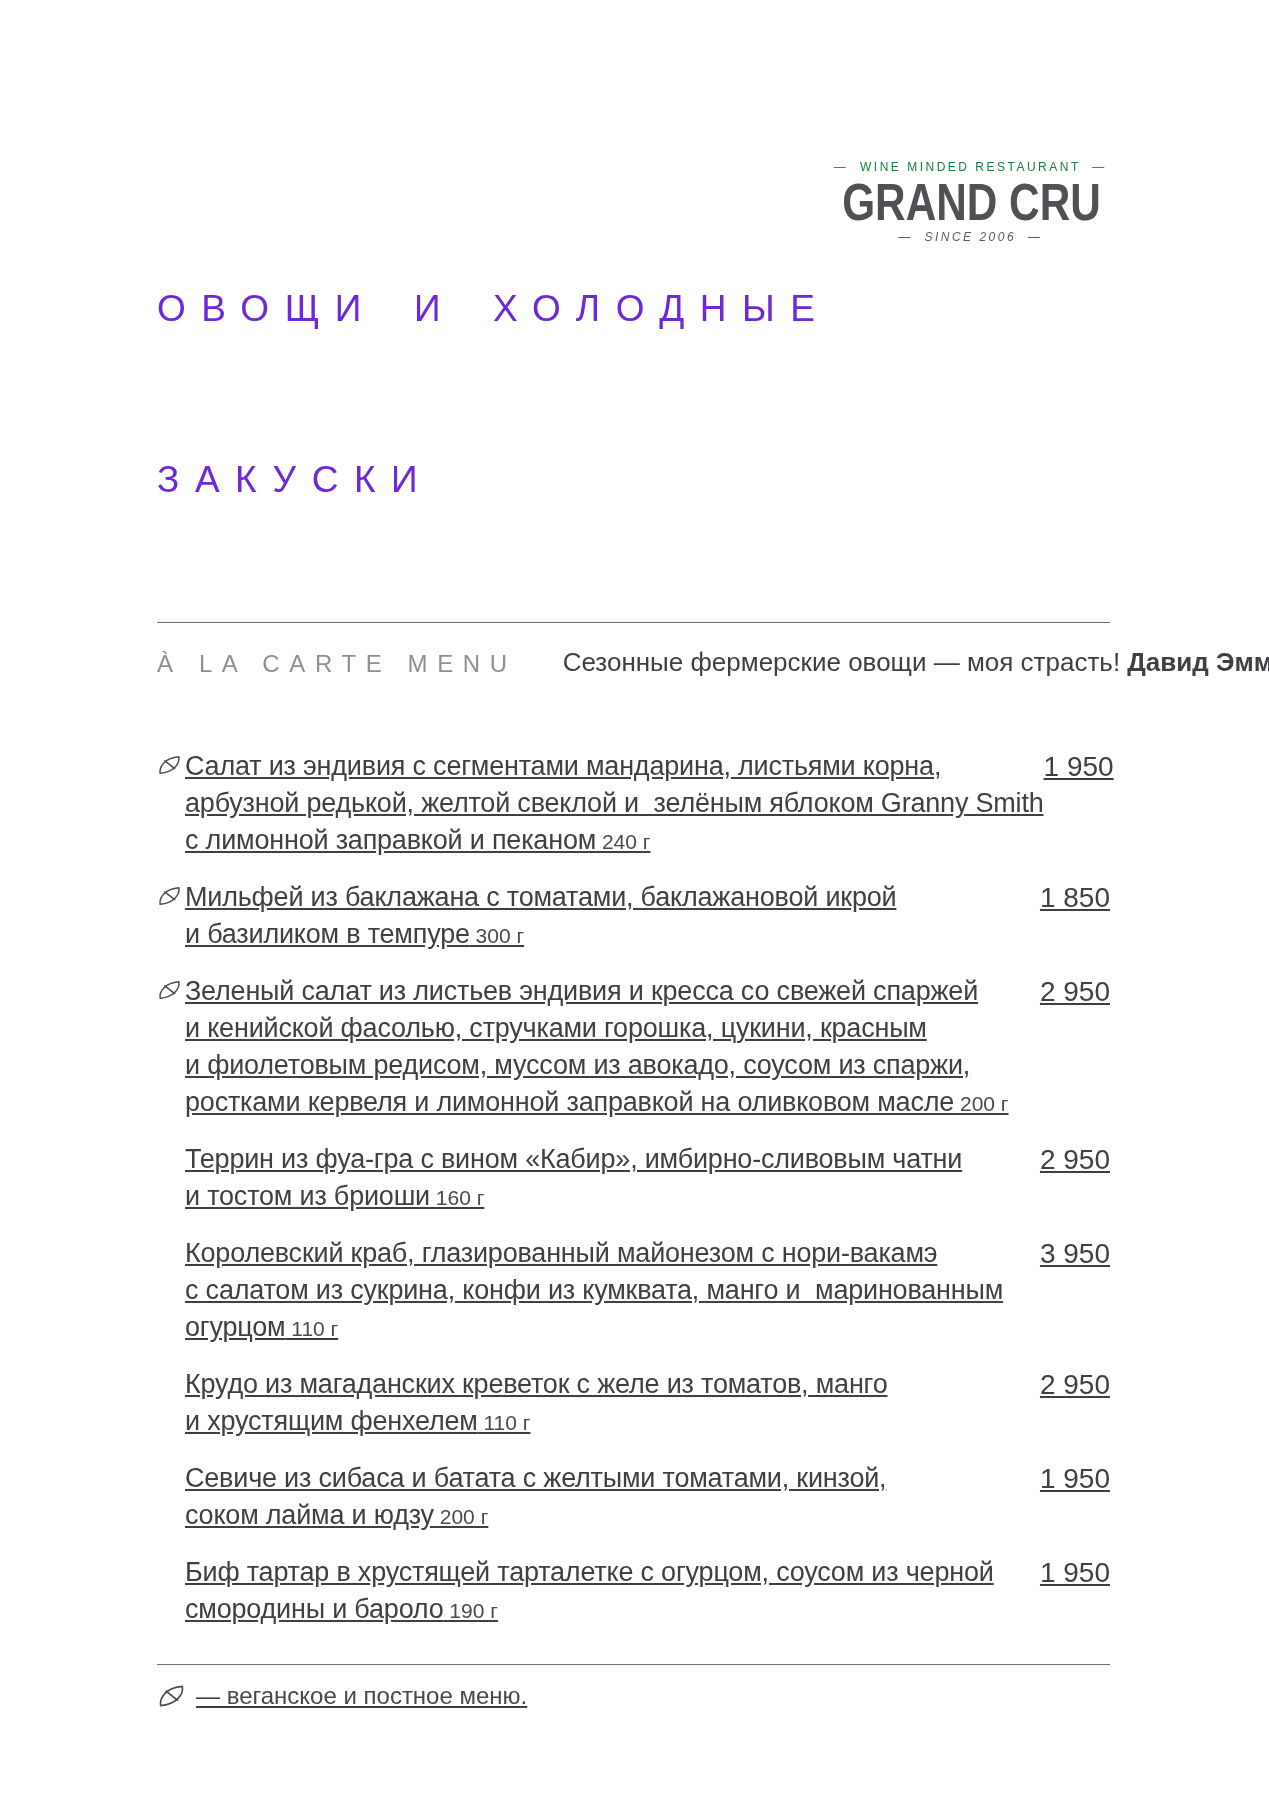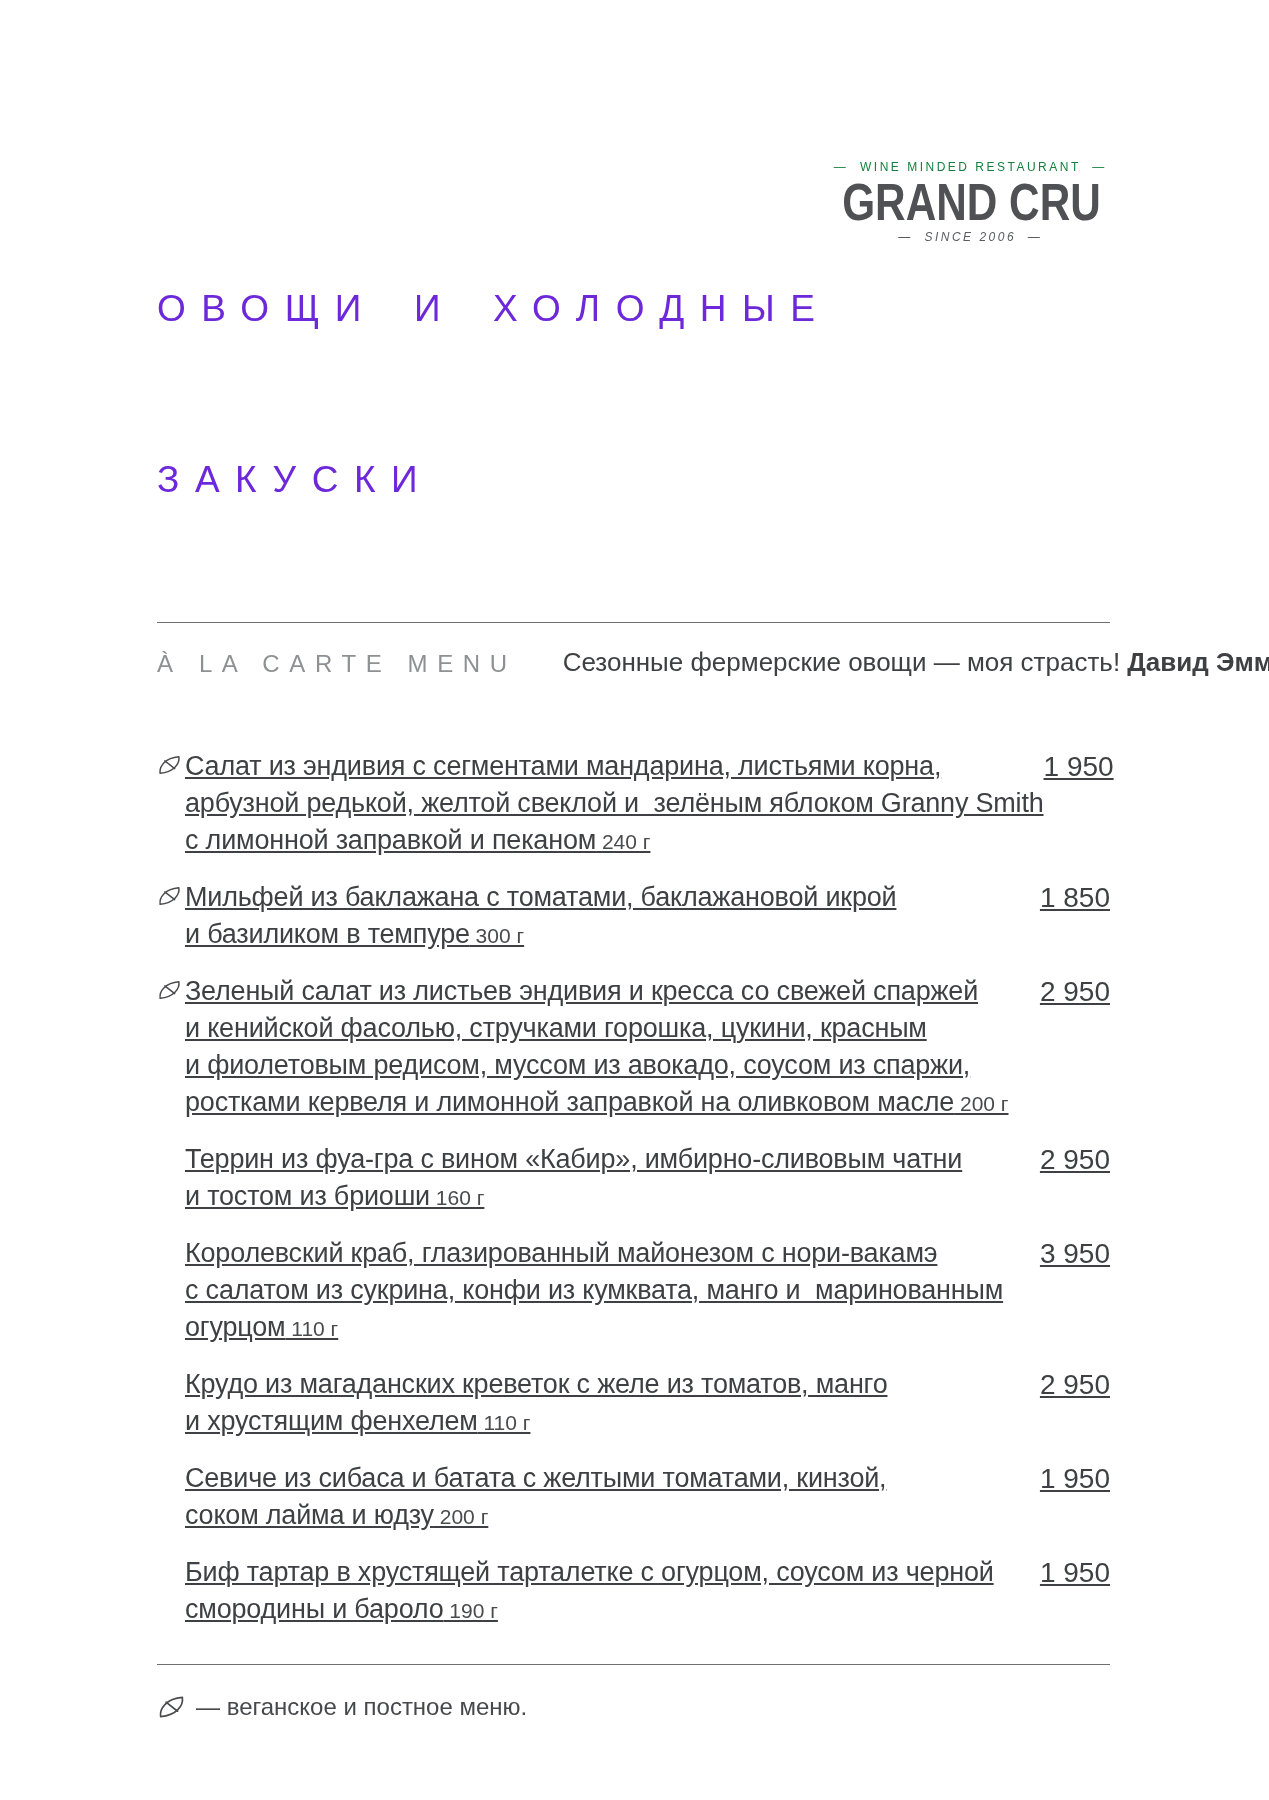--- a/index.html
+++ b/index.html
@@ -64,21 +64,21 @@
   .item-text { flex:0 0 auto; }
   .line { font-size:27px; line-height:37px; white-space:pre; letter-spacing:-0.2px; }
   .weight { font-size:21px; color:#4a4b4d; letter-spacing:0; }
   .price {
     margin-left:auto; font-size:28px; line-height:37px;
     color:#3f4043; white-space:pre; flex:0 0 auto;
   }
 
   
   .footer { position:absolute; left:157px; right:159px; top:1664px; }
-  .legend { display:flex; align-items:center; margin-top:28px; }
+  .legend { display:flex; align-items:center; margin-top:17px;text-decoration:underline; }
   .legend svg { display:block; }
   .legend-text { font-size:24px; color:#47484b; margin-left:10px; white-space:pre; }
 </style>
 </head>
 <body>
 
 <div class="page">
 
   <div class="header-row">
     <div class="page-title">

